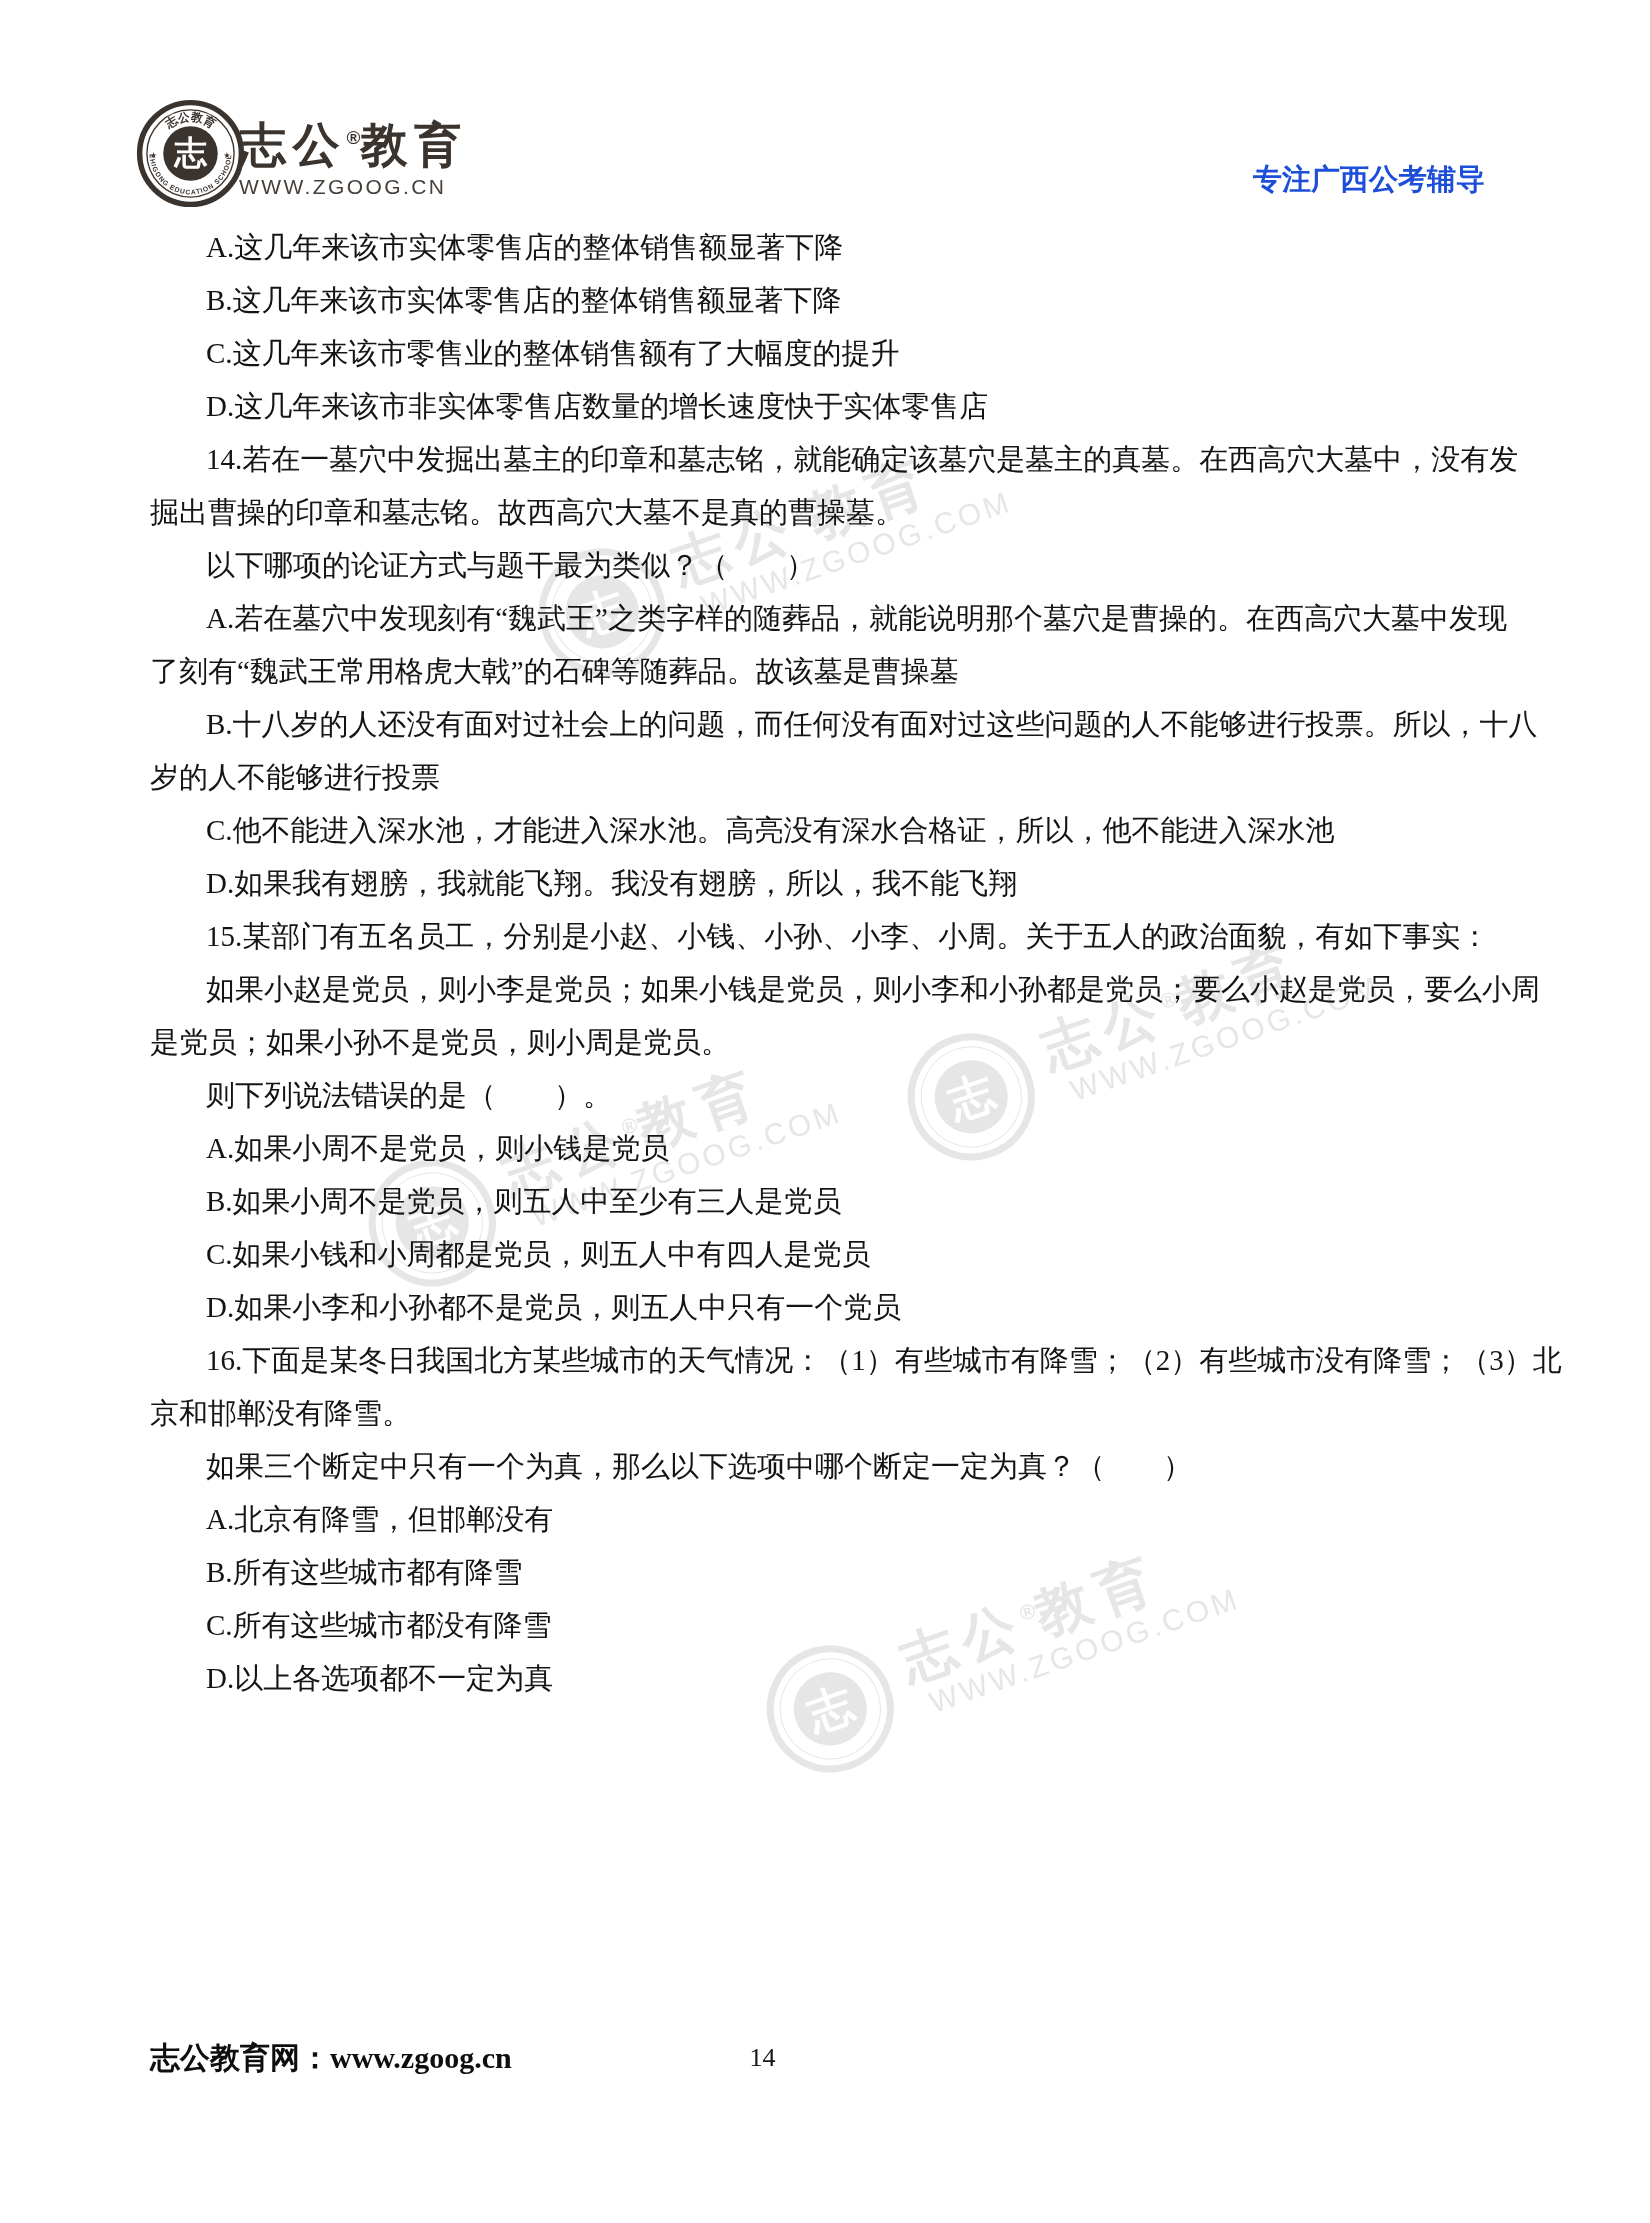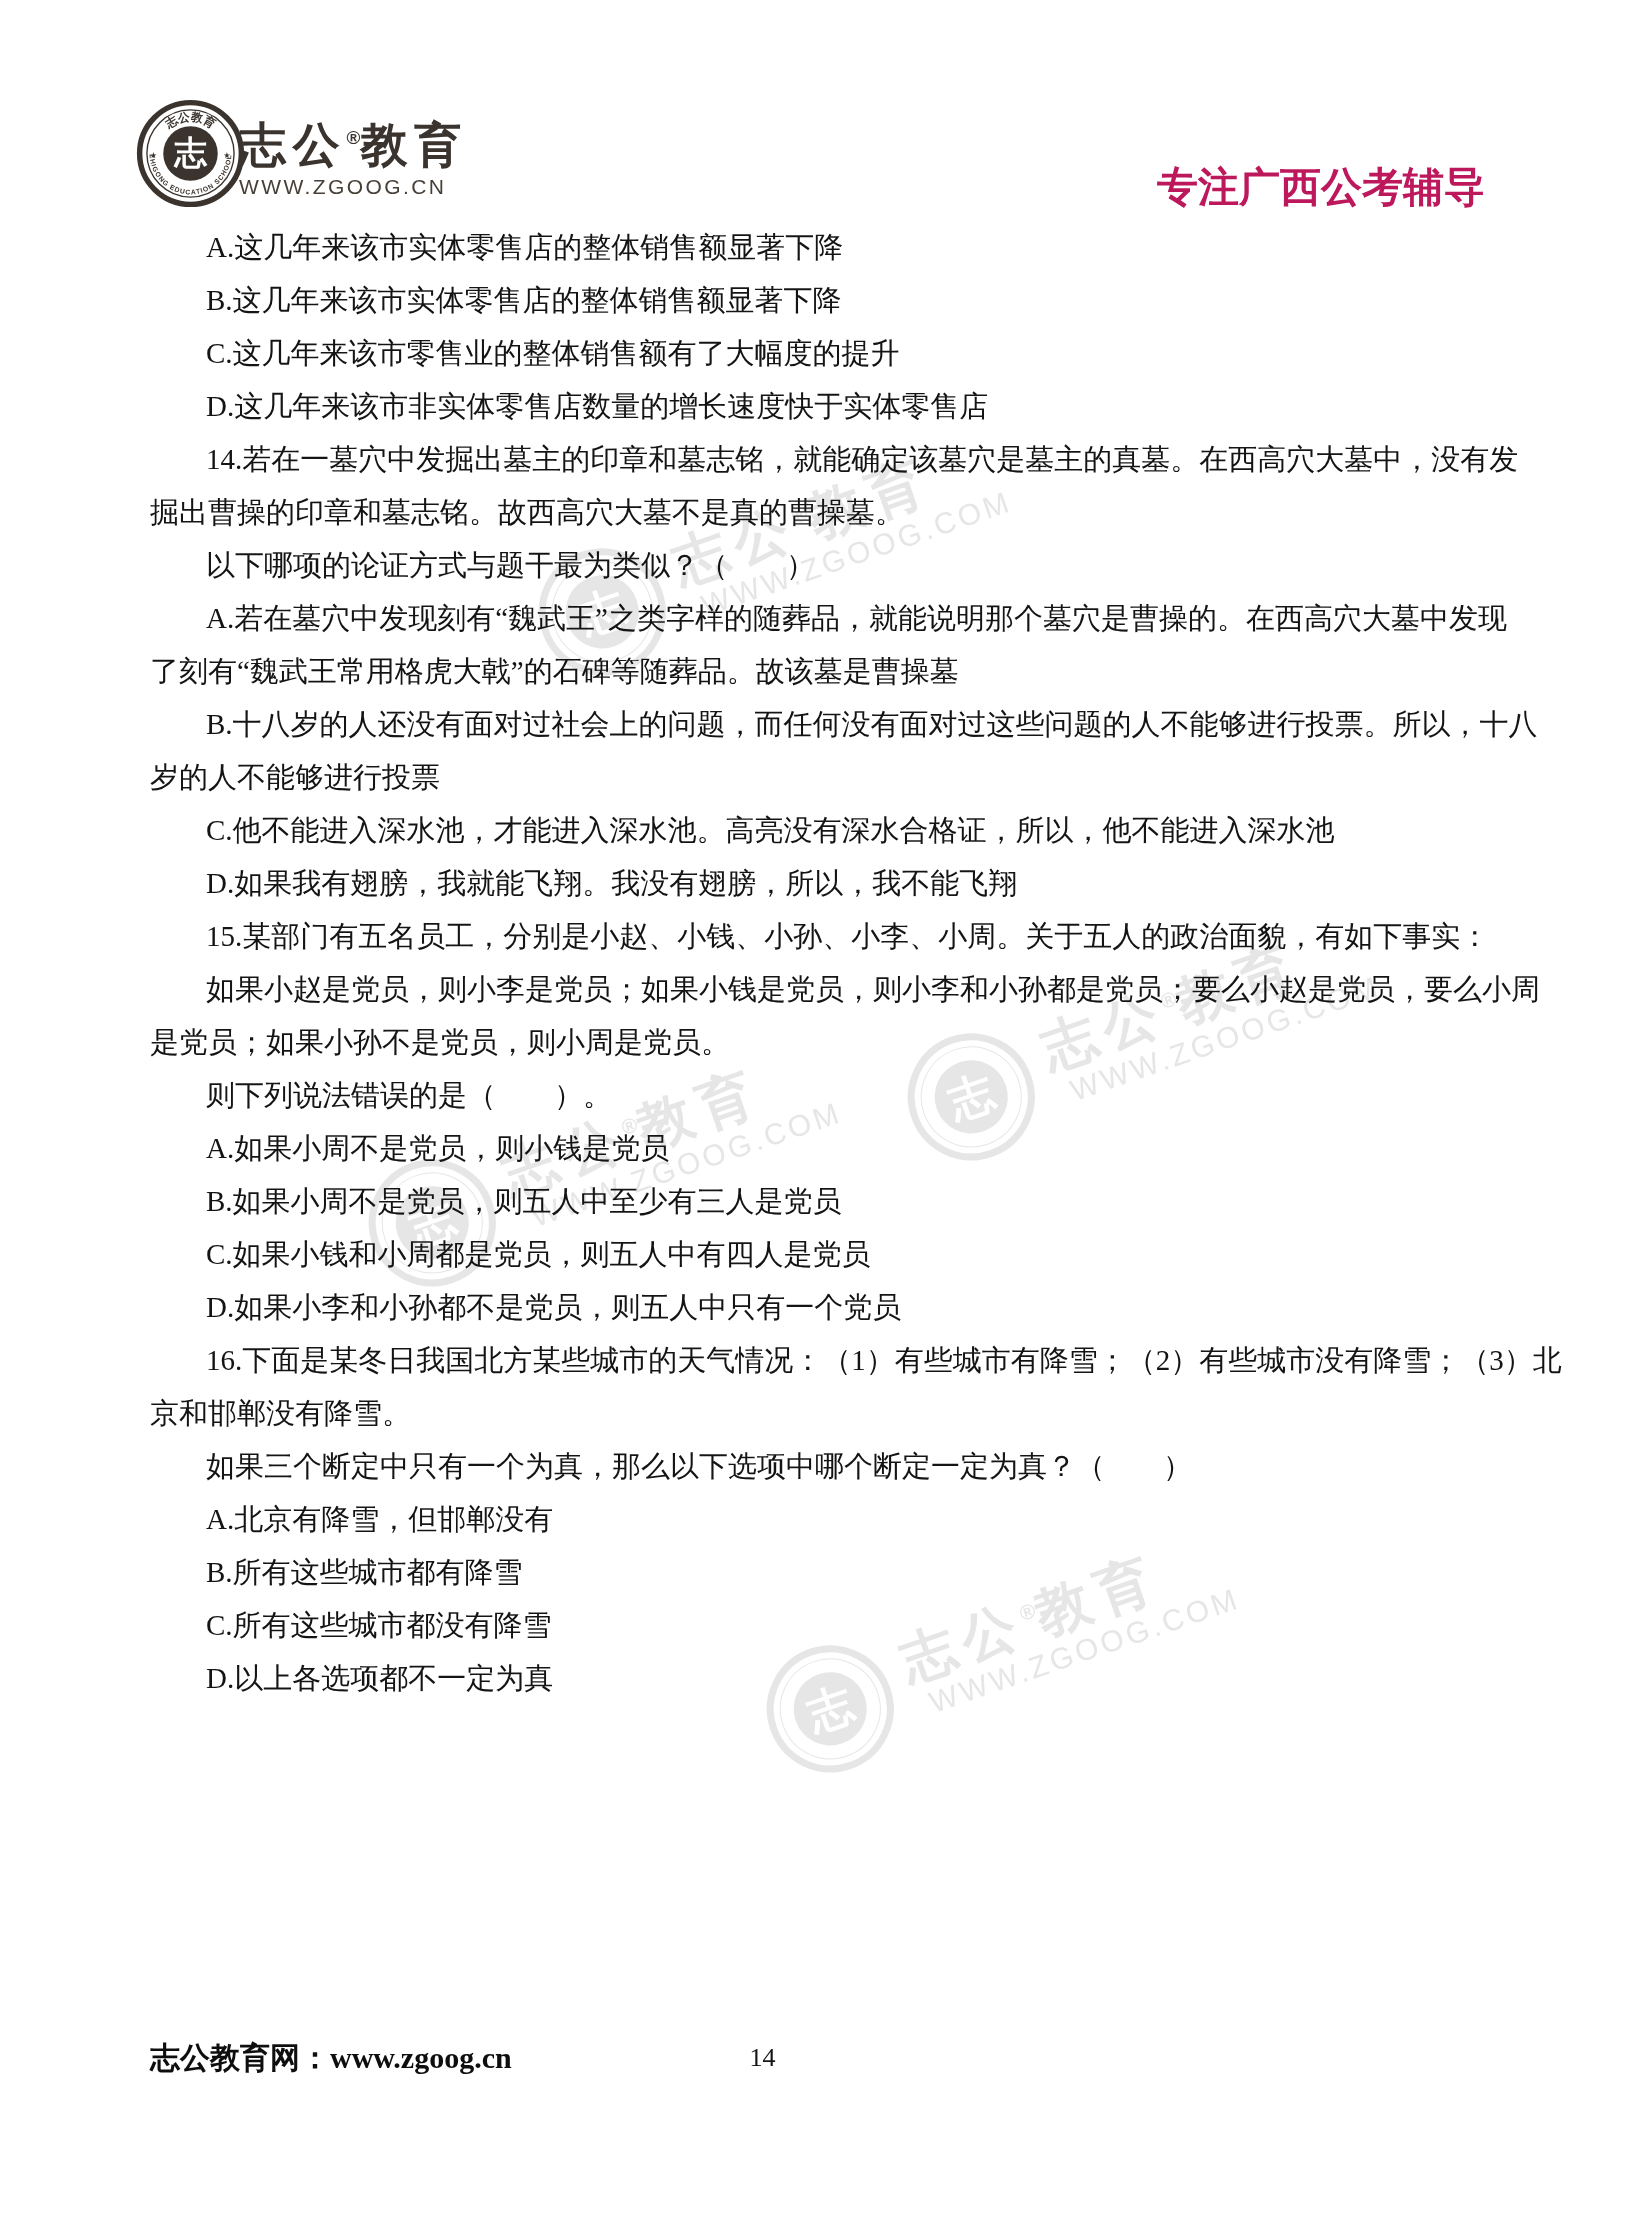--- a/index.html
+++ b/index.html
@@ -7,22 +7,22 @@
         font-family:"Liberation Serif","DejaVu Serif",serif;color:var(--ink,#161616);}
 
   
   header{position:absolute;inset:0 0 auto 0;height:233px;z-index:2;}
   .seal-svg{position:absolute;left:136px;top:99px;color:var(--brand,#3a332e);}
   .brand-text{position:absolute;left:239px;top:113px;color:var(--brand,#3a332e);
               font-family:"Liberation Sans","DejaVu Sans",sans-serif;}
   .brand-name{font-weight:bold;font-size:47px;letter-spacing:6.8px;line-height:49px;white-space:nowrap;}
   .brand-name sup{font-size:0.40em;vertical-align:super;letter-spacing:0;}
   .brand-url{font-size:21px;letter-spacing:2.4px;margin-top:6.8px;color:#474039;white-space:nowrap;}
-  .tagline{position:absolute;right:166px;top:160px;font-size:41px;font-weight:bold;
-           color:#be185d;white-space:nowrap;}
+  .tagline{position:absolute;right:166px;top:160px;font-size:29px;font-weight:bold;
+           color:#1d4ed8;white-space:nowrap;}
 
   
   main{position:absolute;left:150px;top:221px;z-index:1;}
   .line{height:53px;line-height:53px;font-size:29px;white-space:nowrap;color:#141414;}
   .line.indent{padding-left:56px;}
 
   
   #watermarks{position:absolute;inset:0;z-index:0;pointer-events:none;}
   .watermark{position:absolute;display:flex;align-items:center;gap:19.4px;
              color:var(--wm,#e6e6e6);transform:rotate(-19deg);transform-origin:center;

